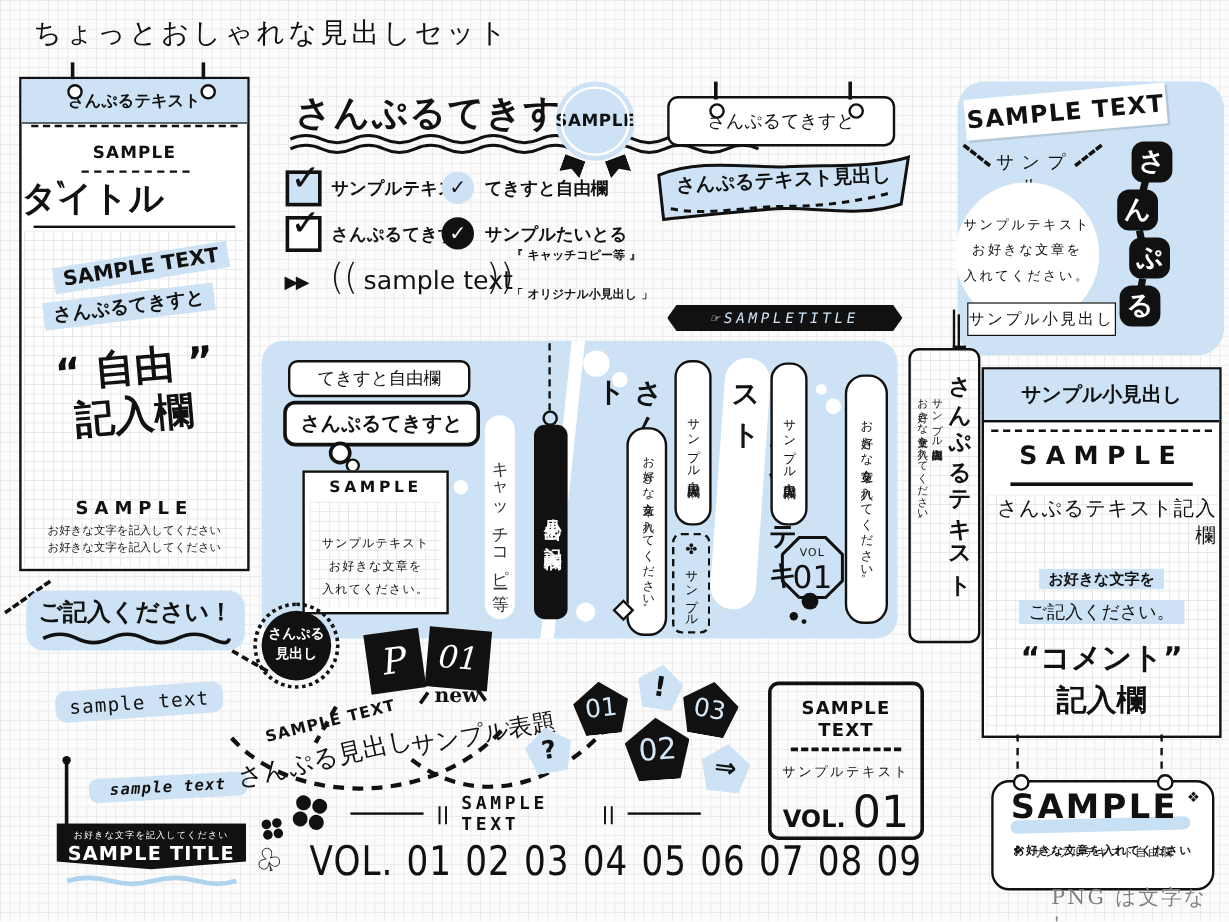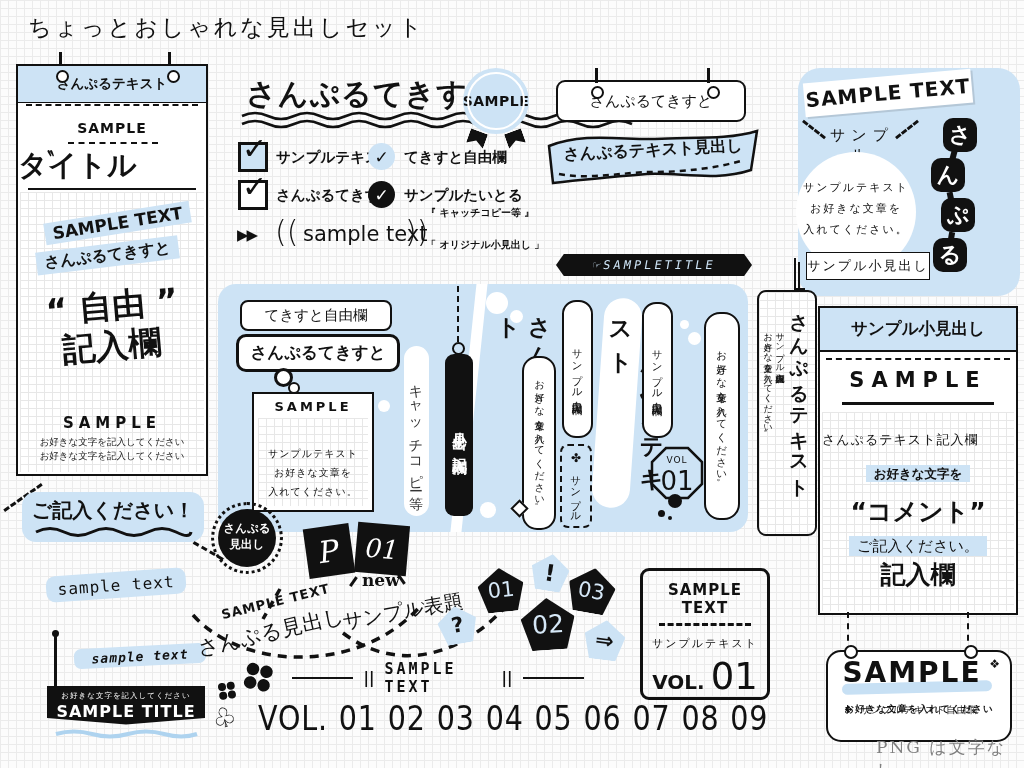--- a/index.html
+++ b/index.html
@@ -251,24 +251,24 @@
   </div>
 
   <div class="abs bord" style="left:818px;top:306px;width:196px;height:305px;background:#fff;">
     <div class="blue ctr" style="height:42px;border-bottom:2px solid #111;font-size:16.5px;font-weight:600;">
         <span>サンプル小見出し</span>
       </div>
     <div class="abs" style="left:6px;right:6px;top:50px;border-top:2.5px dashed #111;"></div>
     <div class="abs" style="left:0;right:0;top:60px;text-align:center;font-size:21px;font-weight:700;letter-spacing:7px;">SAMPLE</div>
     <div class="abs" style="left:22px;right:22px;top:94px;border-top:3px solid #111;"></div>
     <div class="abs grid-bg" style="left:2px;right:2px;top:104px;bottom:2px;">
-      <div class="serif" style="text-align:left;margin-top:19px;font-size:13px;letter-spacing:1px;">さんぷるテキスト記入欄</div>
+      <div class="serif" style="text-align:right;margin-top:0;font-size:17px;letter-spacing:1px;">さんぷるテキスト記入欄</div>
       <div style="text-align:center;margin-top:14px;"><span class="hl serif" style="font-size:12.5px;font-weight:700;">お好きな文字を</span></div>
+      <div style="text-align:center;margin-top:8px;"><span class="hl serif" style="font-size:15px;">ご記入ください。</span></div>
       <div style="text-align:center;margin-top:12px;font-size:25px;font-weight:900;">“コメント”</div>
-      <div style="text-align:center;margin-top:8px;"><span class="hl serif" style="font-size:15px;">ご記入ください。</span></div>
       <div style="text-align:center;margin-top:2px;font-size:25px;font-weight:900;">記入欄</div>
     </div>
   </div>
 
   <div class="abs blue" style="left:46px;top:572px;width:140px;height:26px;border-radius:9px;transform:rotate(-4deg);">
     <div class="ctr mono" style="height:100%;font-size:16px;letter-spacing:1px;">sample text</div>
   </div>
   <div class="abs ink" style="left:52px;top:630px;width:7px;height:7px;border-radius:50%;"></div>
   <div class="abs ink" style="left:54px;top:636px;width:3px;height:60px;"></div>
   <div class="abs blue" style="left:74px;top:646px;width:132px;height:20px;border-radius:7px;transform:rotate(-3deg);">

